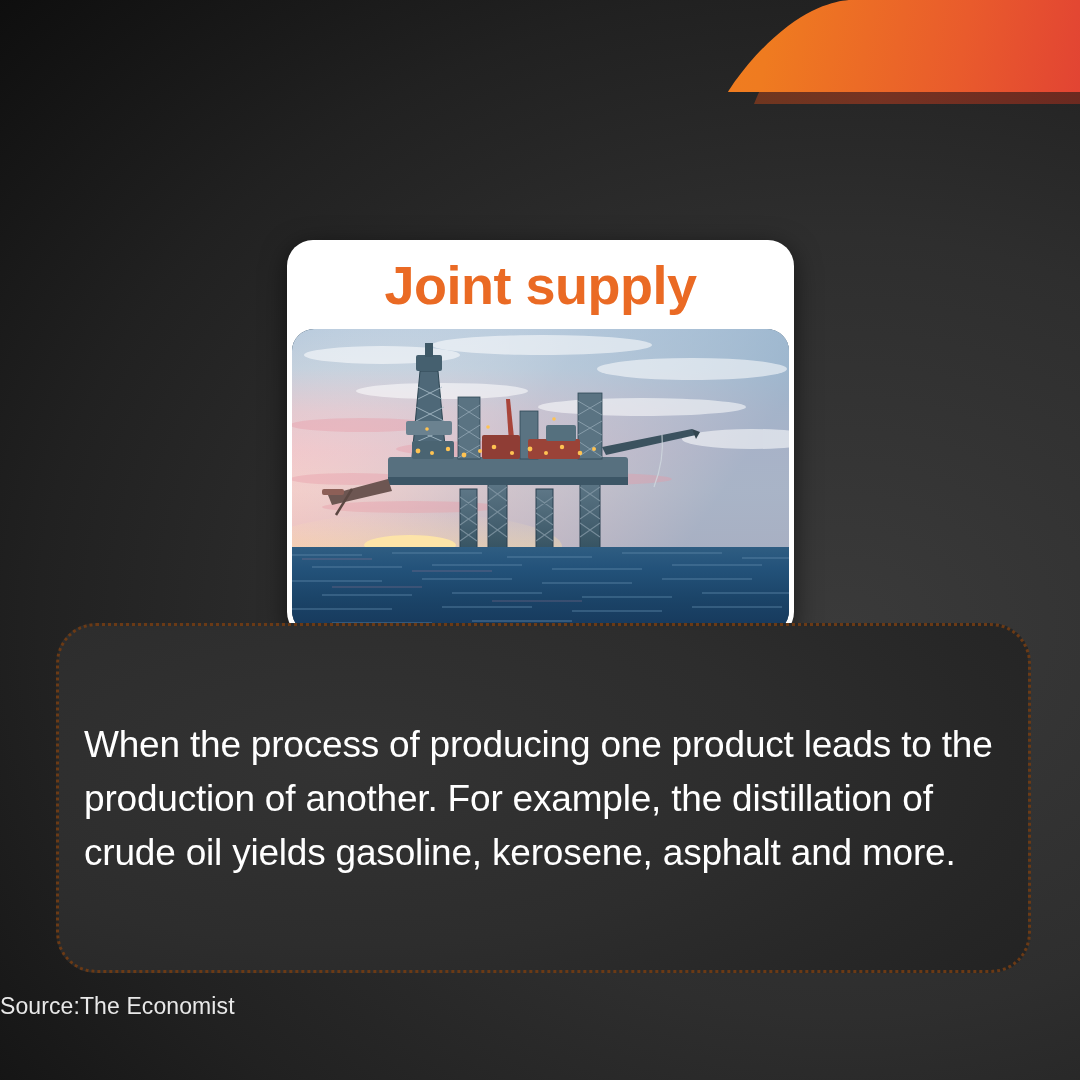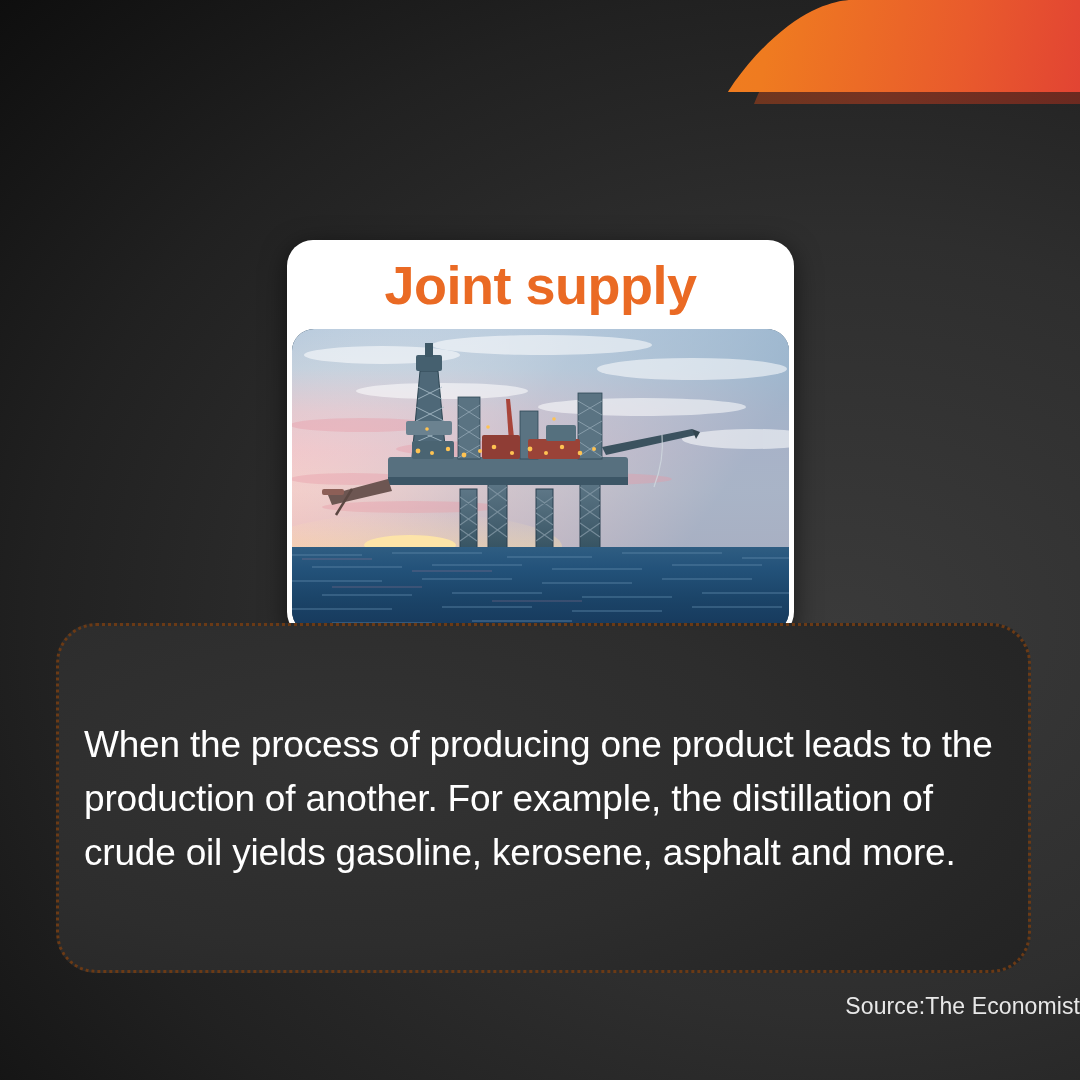--- a/index.html
+++ b/index.html
@@ -101,21 +101,21 @@
     font-size:37px;
     line-height:1.46;
     font-weight:500;
     letter-spacing:-.2px;
   }
 
   
   .source{
     position:absolute;
     left:0; right:0; top:993px;
-    text-align:right;
+    text-align:left;
     color:#e8e8e8;
     font-size:23px;
     letter-spacing:.1px;
   }
 </style>
 </head>
 <body>
 
 <div class="ribbon-wrap">
   <div class="ribbon-shadow"></div>

